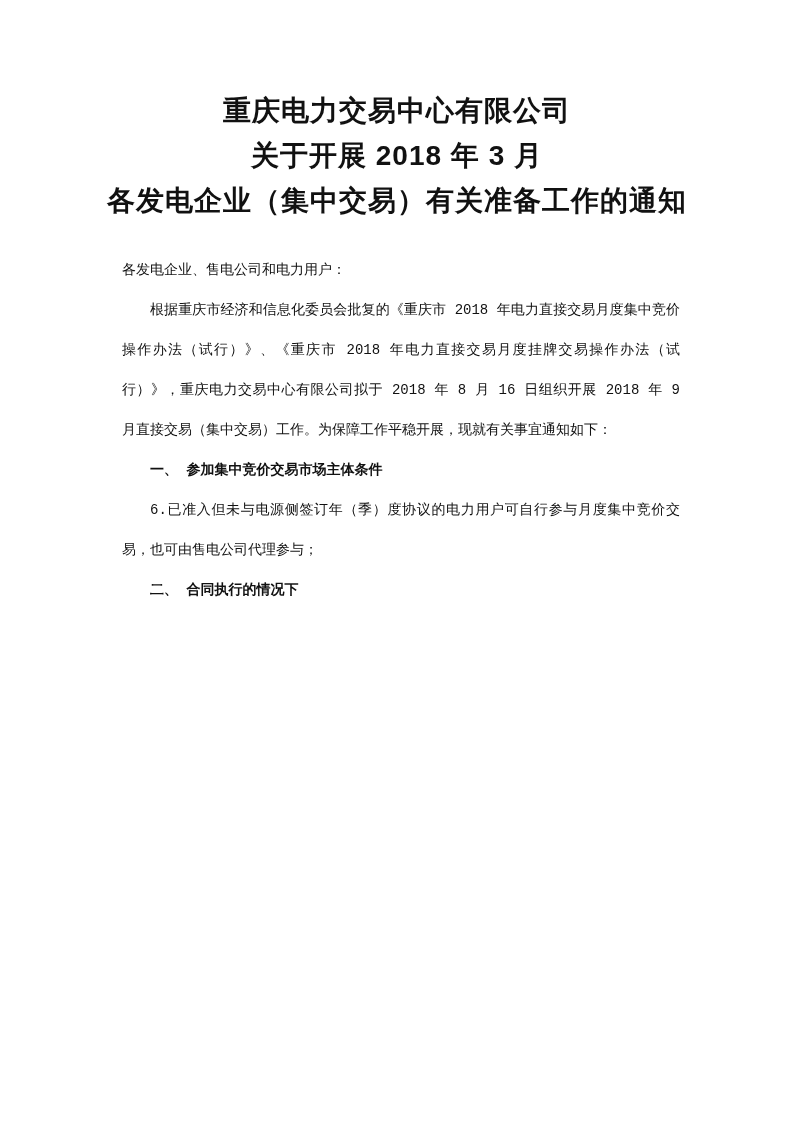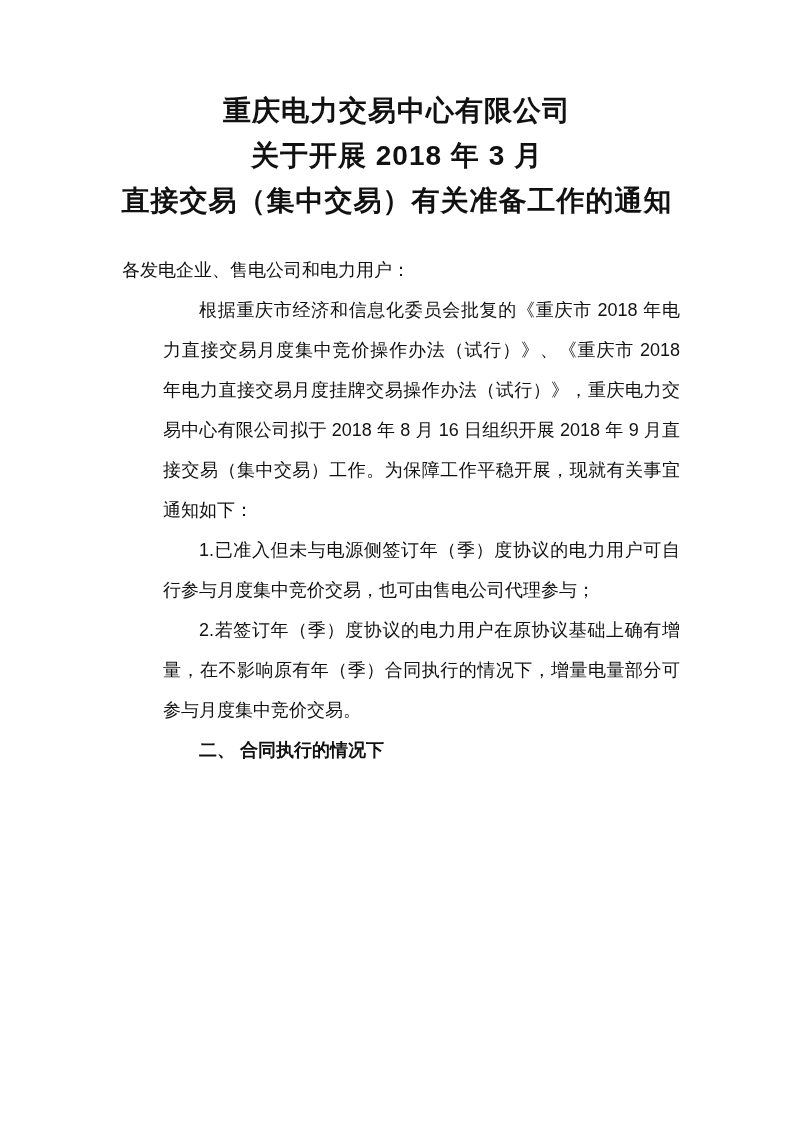--- a/index.html
+++ b/index.html
@@ -25,58 +25,58 @@
     margin-top: 88px;
     text-align: center;
     font-weight: bold;
     font-size: 28px;
     line-height: 45px;
     letter-spacing: 1px;
   }
   .doc-body {
     width: 558px;
     margin: 27px 0 0 122px;
-    font-size: 18px;
+    font-size: 14px;
     line-height: 40px;
     text-align: justify;
+    font-family: Liberation Mono, monospace;
   }
   .para {
     margin: 0;
   }
   .indent {
     text-indent: 2em;
-    margin-left: 41px;
   }
   .heading {
     font-weight: bold;
   }
   .bold {
     font-weight: bold;
   }
 </style>
 </head>
 <body>
 
 <div class="page">
 
   <div class="doc-title">
     <div class="title-line">重庆电力交易中心有限公司</div>
     <div class="title-line">关于开展 2018 年 3 月</div>
-    <div class="title-line">直接交易（集中交易）有关准备工作的通知</div>
+    <div class="title-line">各发电企业（集中交易）有关准备工作的通知</div>
   </div>
 
   <div class="doc-body">
 
     <p class="para">各发电企业、售电公司和电力用户：</p>
 
     <p class="para indent">根据重庆市经济和信息化委员会批复的《重庆市 2018 年电力直接交易月度集中竞价操作办法（试行）》、《重庆市 2018 年电力直接交易月度挂牌交易操作办法（试行）》，重庆电力交易中心有限公司拟于 2018 年 8 月 16 日组织开展 2018 年 9 月直接交易（集中交易）工作。为保障工作平稳开展，现就有关事宜通知如下：</p>
 
+    <p class="para indent heading">一、 参加集中竞价交易市场主体条件</p>
 
-    <p class="para indent">1.已准入但未与电源侧签订年（季）度协议的电力用户可自行参与月度集中竞价交易，也可由售电公司代理参与；</p>
+    <p class="para indent">6.已准入但未与电源侧签订年（季）度协议的电力用户可自行参与月度集中竞价交易，也可由售电公司代理参与；</p>
 
-    <p class="para indent">2.若签订年（季）度协议的电力用户在原协议基础上确有增量，在不影响原有年（季）合同执行的情况下，增量电量部分可参与月度集中竞价交易。</p>
 
 
     <p class="para indent heading">二、 合同执行的情况下</p>
 
   </div>
 
 </div>
 
 </body></html>

